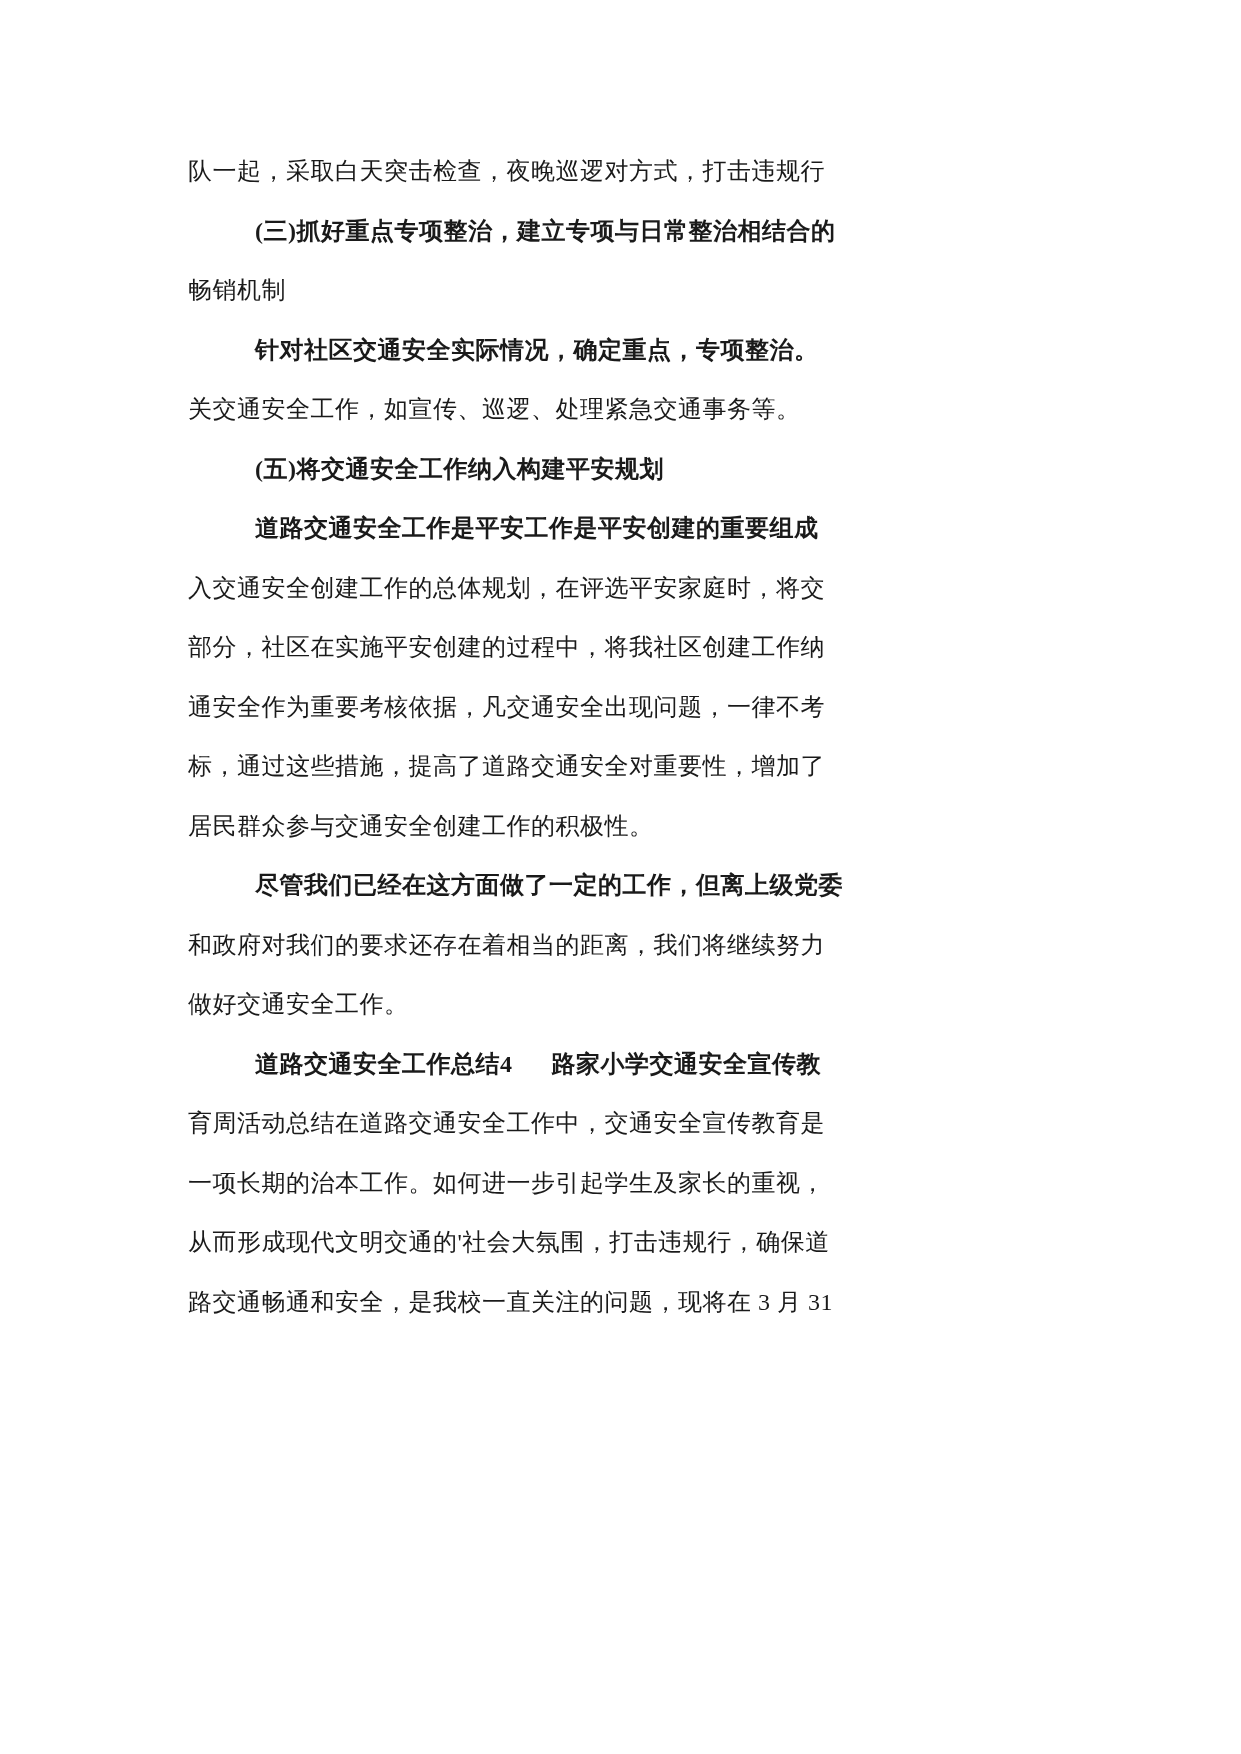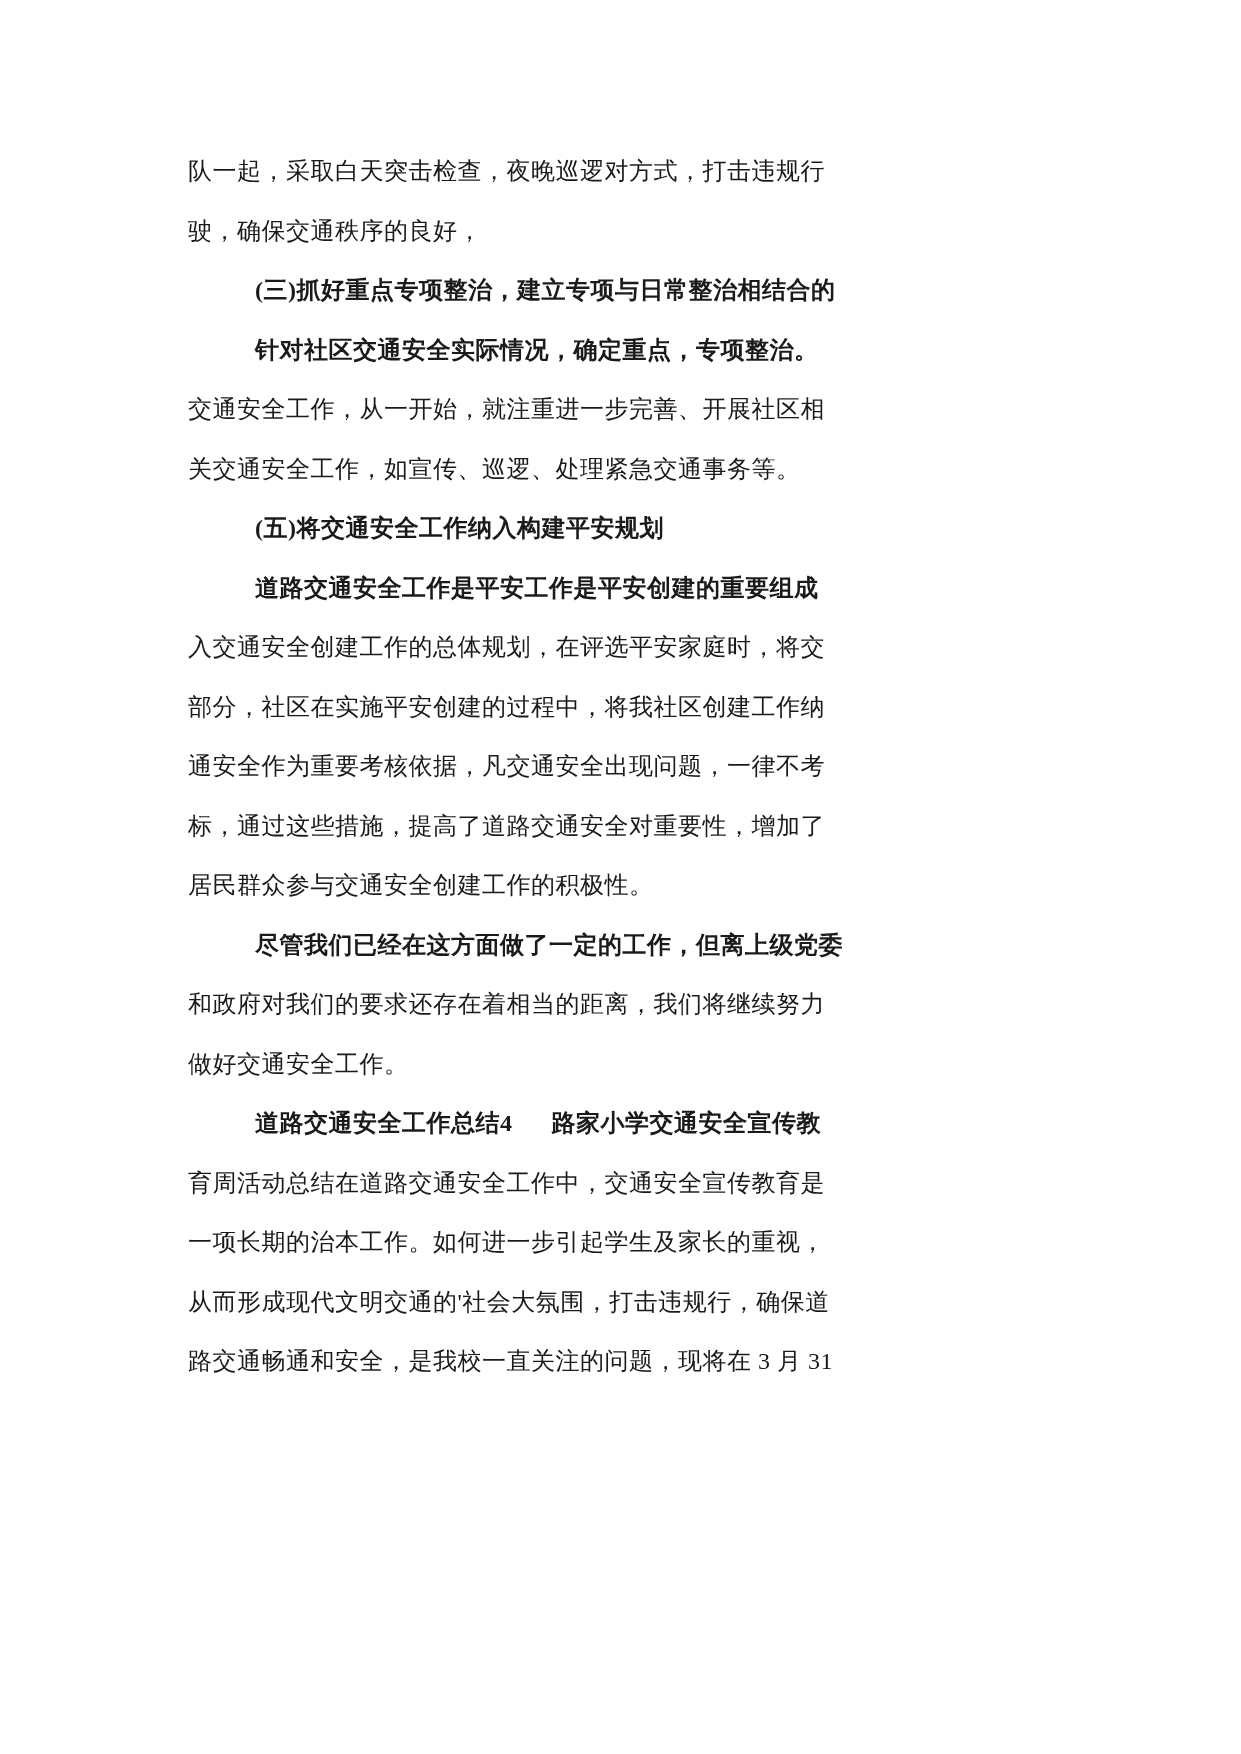--- a/index.html
+++ b/index.html
@@ -40,24 +40,23 @@
     text-indent: 67px;
     font-weight: bold;
   }
 </style>
 </head>
 <body>
 
 <div class="page">
   <div class="doc-body" style="color: rgb(26, 26, 26);">
       <div class="line">队一起，采取白天突击检查，夜晚巡逻对方式，打击违规行</div>
-      <div class="line">驶，确保交通秩序的良好，</div>
       <div class="line indent">(三)抓好重点专项整治，建立专项与日常整治相结合的</div>
+      <div class="line">畅销机制</div>
       <div class="line indent">针对社区交通安全实际情况，确定重点，专项整治。</div>
-      <div class="line">交通安全工作，从一开始，就注重进一步完善、开展社区相</div>
       <div class="line">关交通安全工作，如宣传、巡逻、处理紧急交通事务等。</div>
       <div class="line indent">(五)将交通安全工作纳入构建平安规划</div>
       <div class="line indent">道路交通安全工作是平安工作是平安创建的重要组成</div>
       <div class="line">入交通安全创建工作的总体规划，在评选平安家庭时，将交</div>
       <div class="line">部分，社区在实施平安创建的过程中，将我社区创建工作纳</div>
       <div class="line">通安全作为重要考核依据，凡交通安全出现问题，一律不考</div>
       <div class="line">标，通过这些措施，提高了道路交通安全对重要性，增加了</div>
       <div class="line">居民群众参与交通安全创建工作的积极性。</div>
       <div class="line indent">尽管我们已经在这方面做了一定的工作，但离上级党委</div>
       <div class="line">和政府对我们的要求还存在着相当的距离，我们将继续努力</div>

